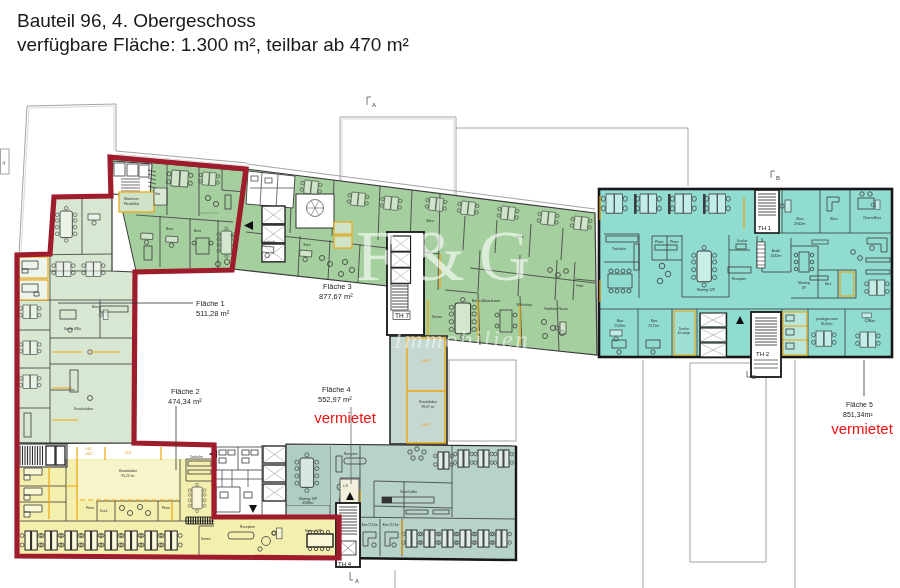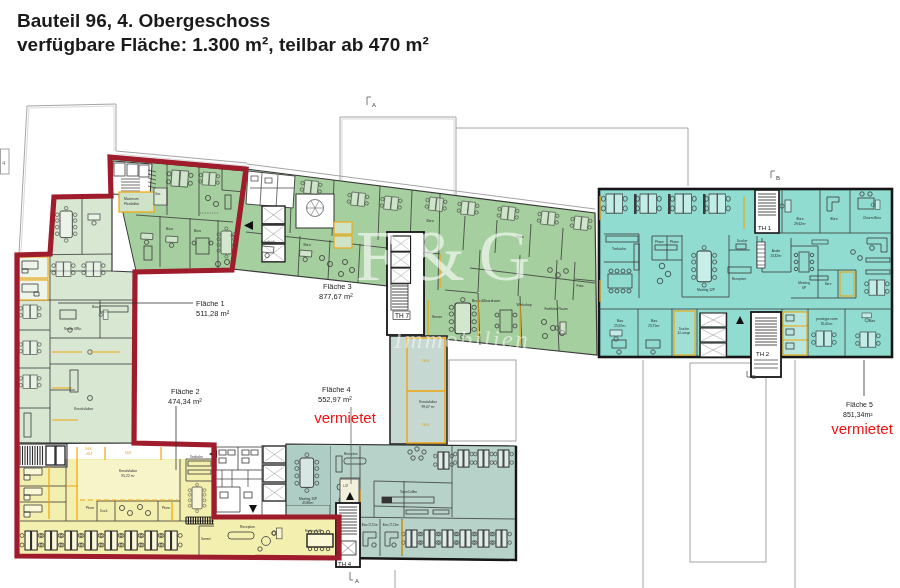--- a/index.html
+++ b/index.html
@@ -1,16 +1,16 @@
 <!DOCTYPE html>
 <html><head><meta charset="utf-8">
 <style>
 html,body{margin:0;padding:0;background:#ffffff;width:900px;height:588px;overflow:hidden}
 body{font-family:"Liberation Sans",sans-serif}
-.title{position:absolute;left:17px;top:9px;z-index:5;color:#1a1a1a;font-size:19px;font-weight:bold;line-height:23.5px}
+.title{position:absolute;left:17px;top:9px;z-index:5;color:#1a1a1a;font-size:19px;font-weight:normal;line-height:23.5px}
 </style></head>
 <body>
 
 <div class="title">Bauteil 96, 4. Obergeschoss<br>verfügbare Fläche: 1.300 m², teilbar ab 470 m²</div>
 <svg width="900" height="588" viewBox="0 0 900 588" style="position:absolute;left:0;top:0" xmlns="http://www.w3.org/2000/svg">
 <defs>
 <g id="q">
         <rect x="0" y="0" width="8" height="16" fill="rgba(255,255,255,0.45)" stroke="#3a3a3a" stroke-width="0.7"></rect>
         <rect x="8.6" y="0" width="8" height="16" fill="rgba(255,255,255,0.45)" stroke="#3a3a3a" stroke-width="0.7"></rect>
         <circle cx="-2.6" cy="4" r="2.1" fill="none" stroke="#3a3a3a" stroke-width="0.7"></circle>

